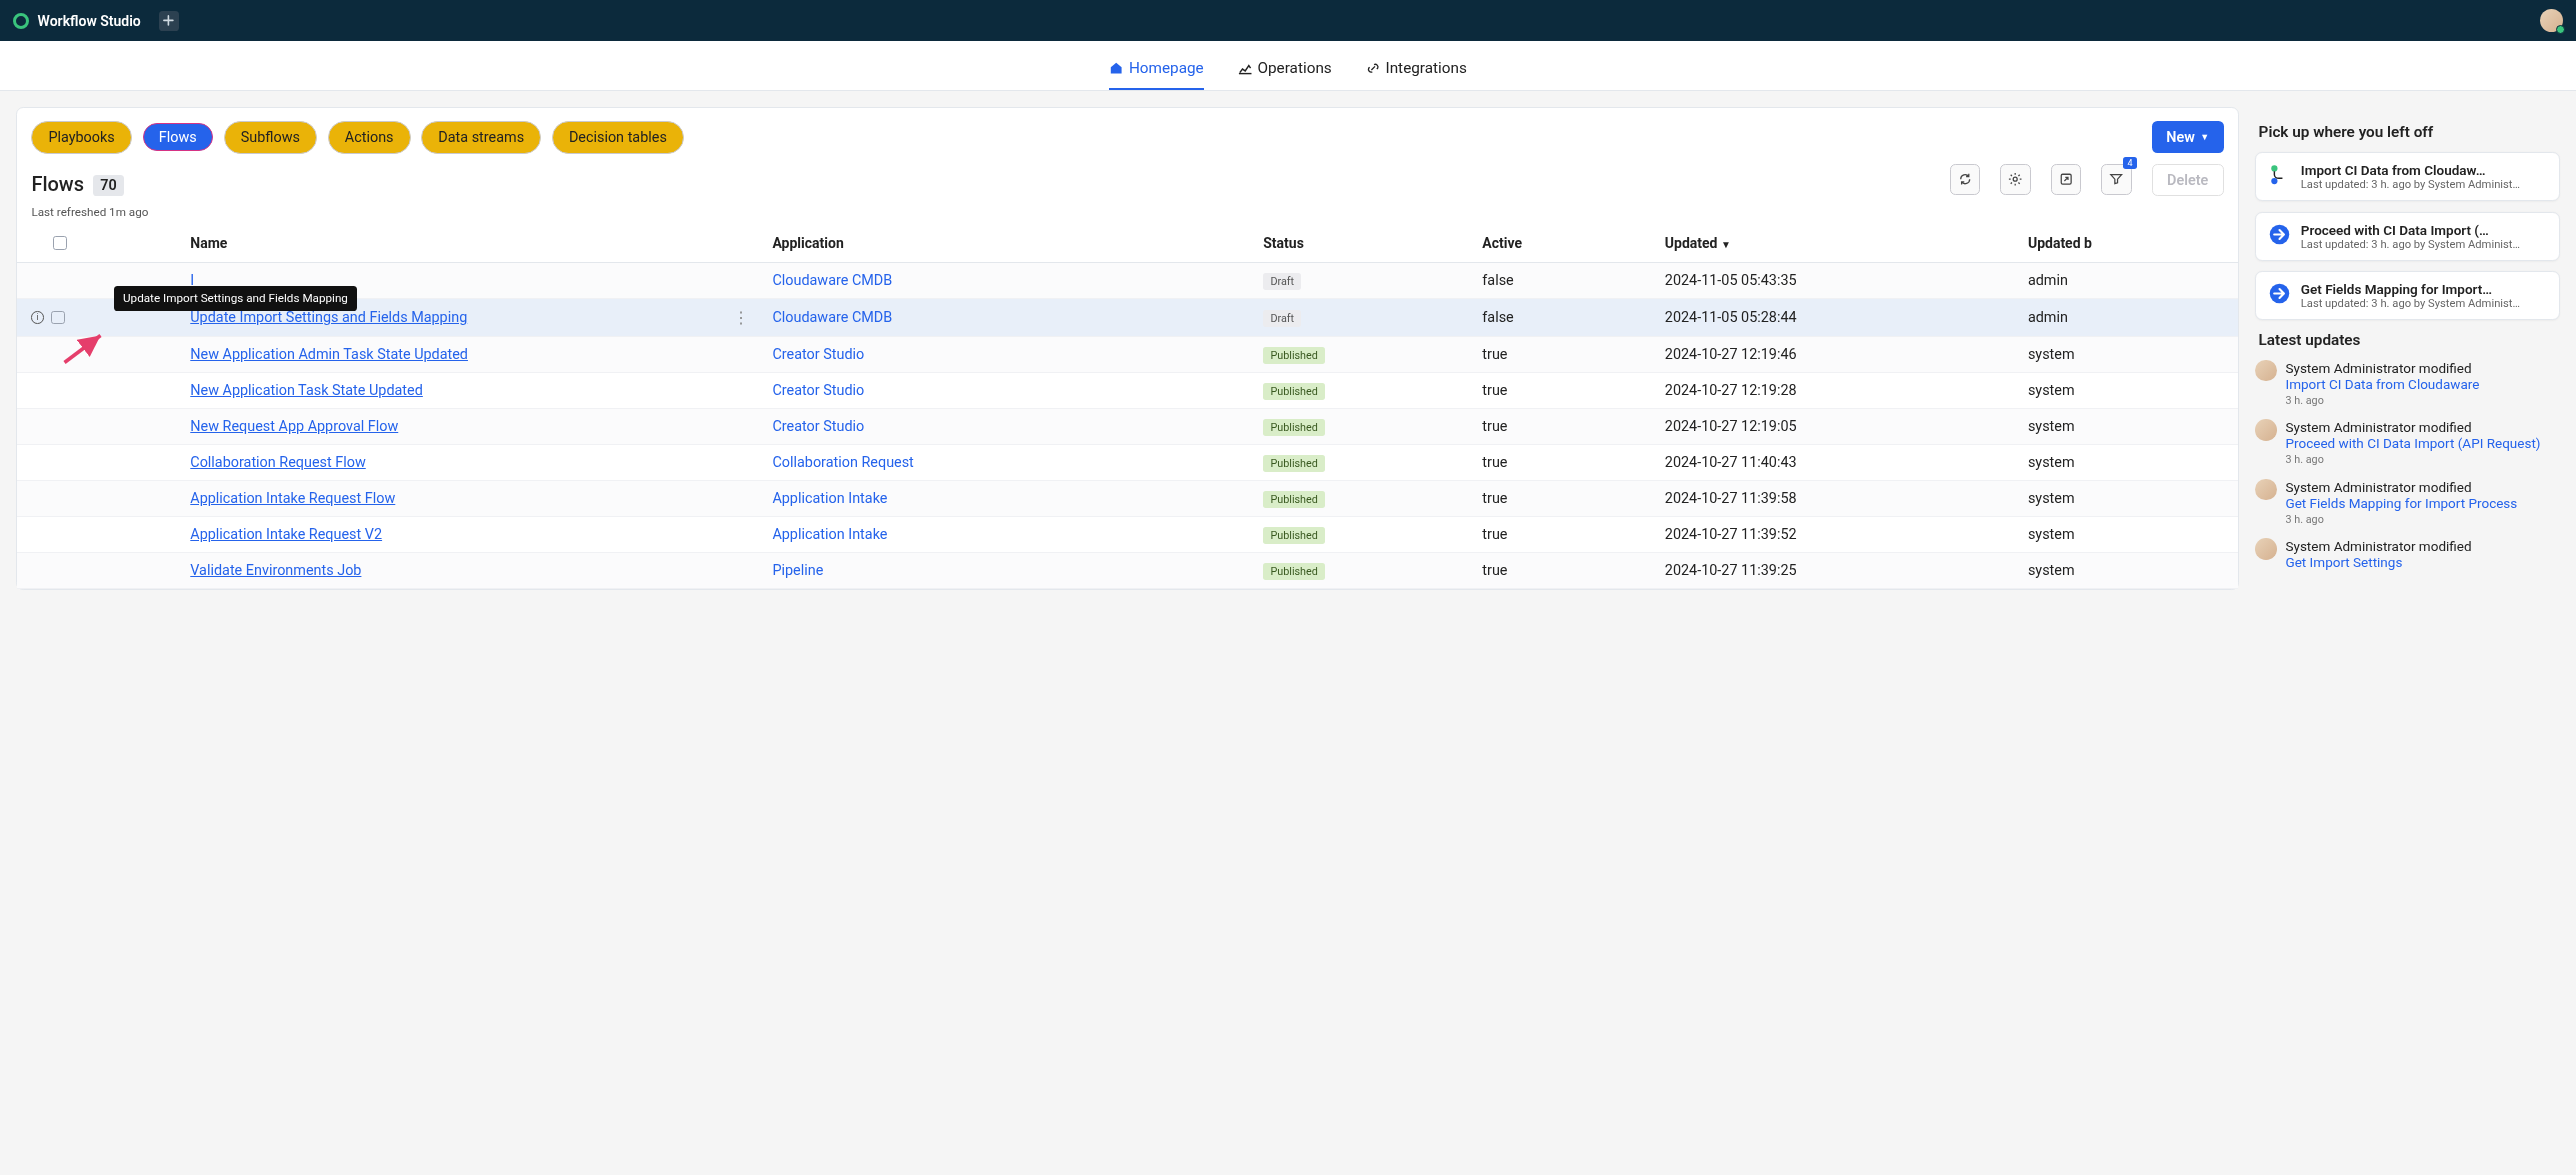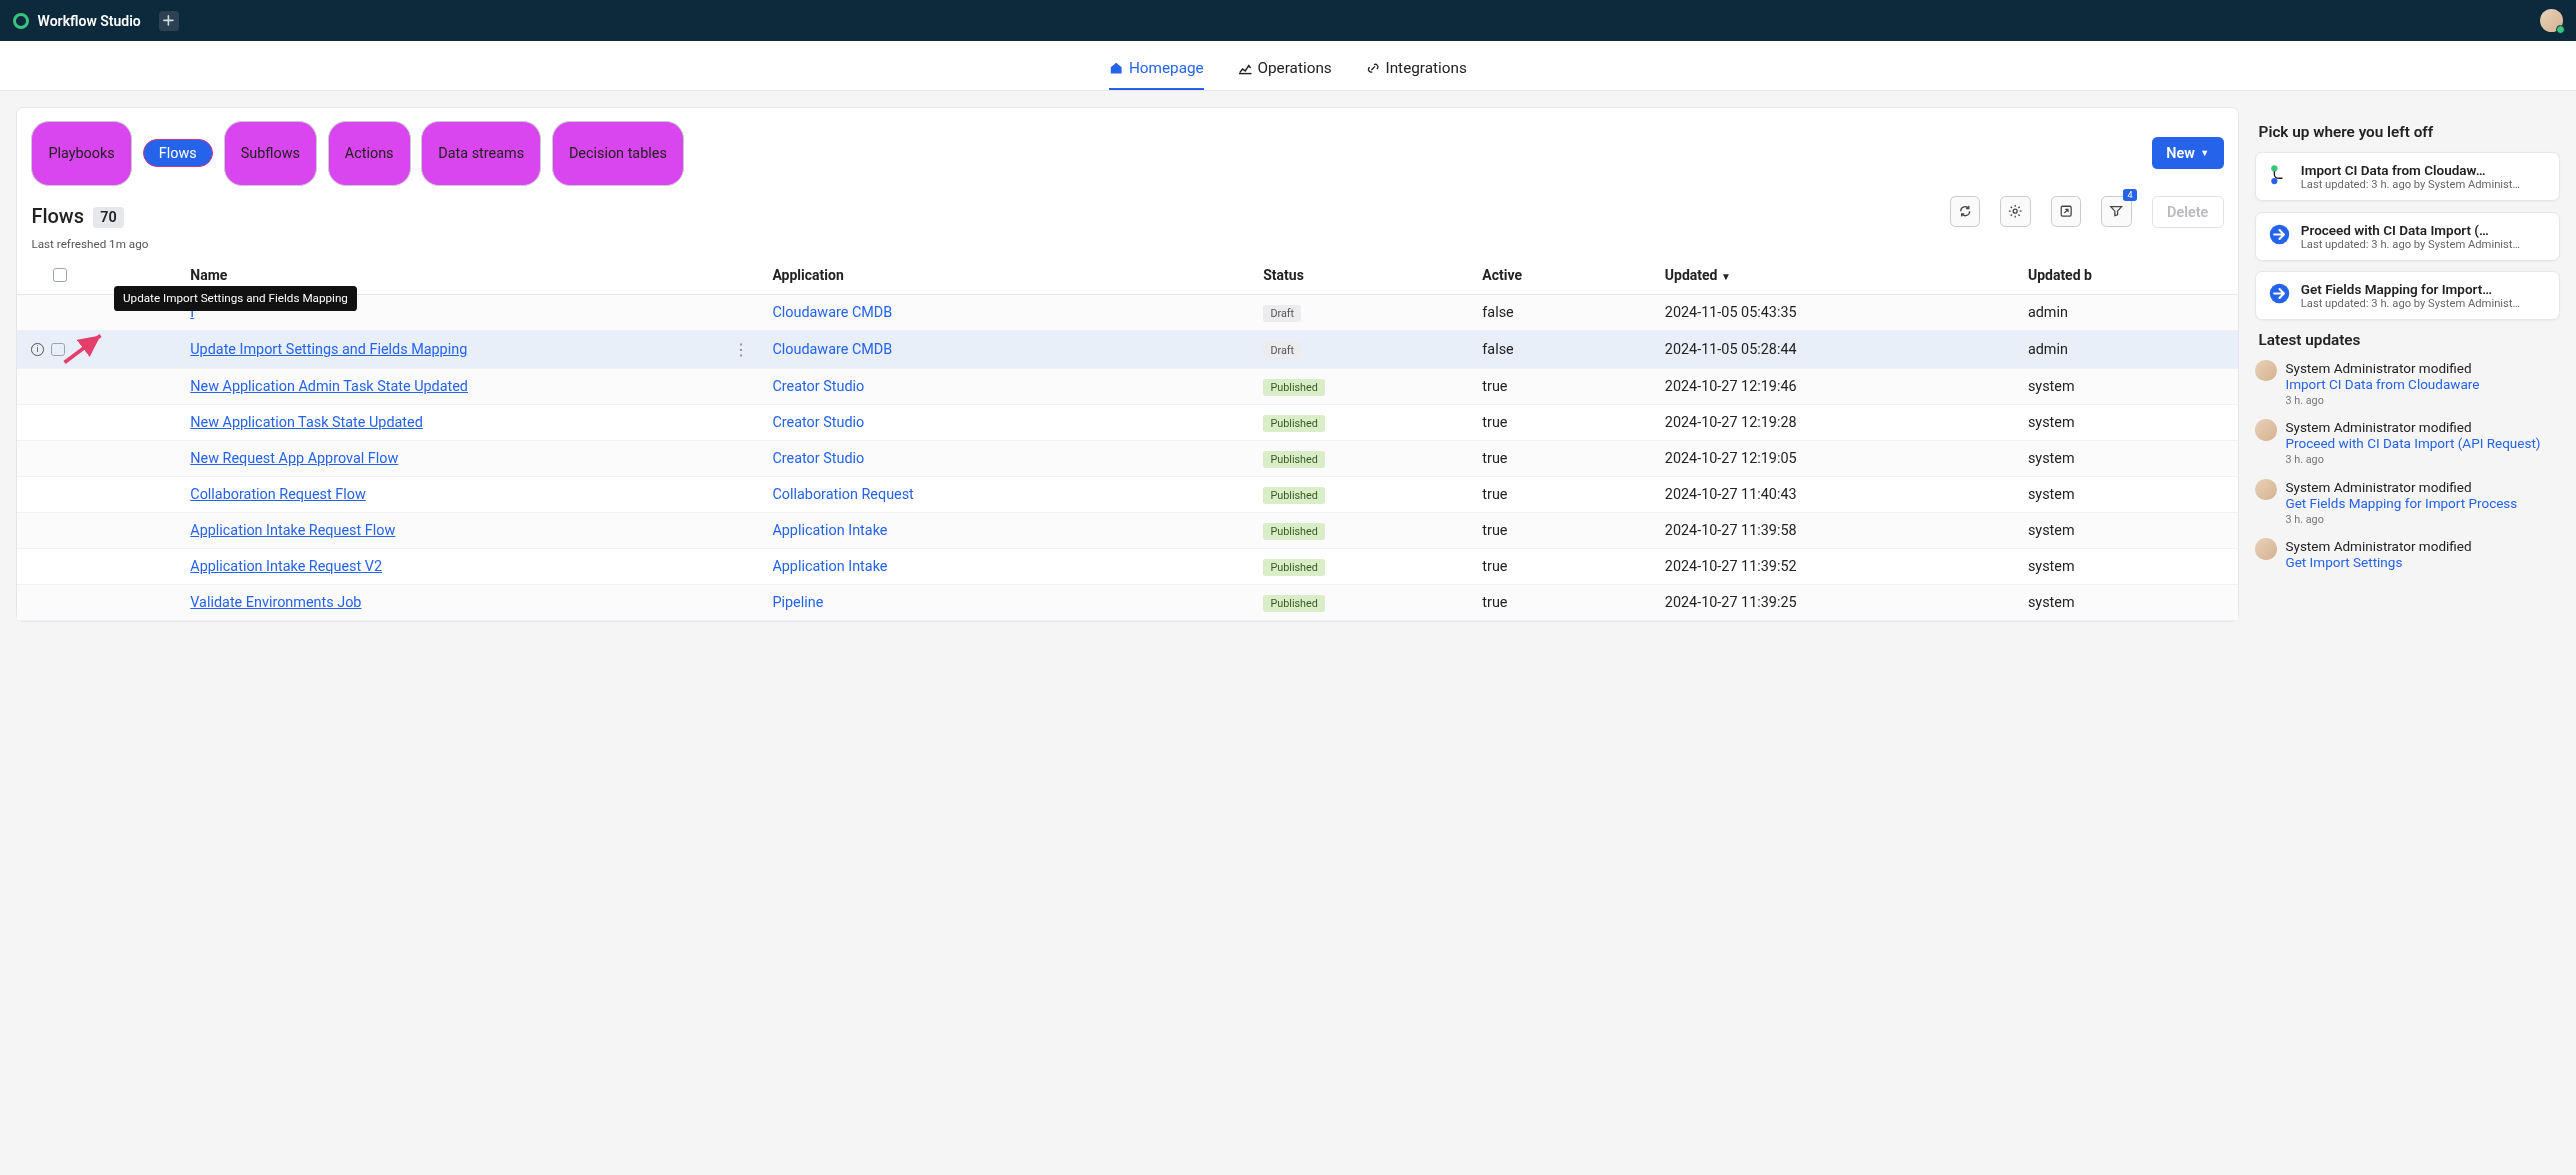--- a/index.html
+++ b/index.html
@@ -17,21 +17,21 @@
 .tabs-nav a { display:flex; align-items:center; gap:5.4px; font-size:15.3px; color:#222; text-decoration:none; padding-bottom:10.8px; border-bottom:2.7px solid transparent; }
 .tabs-nav a.active { color:#2563eb; border-bottom-color:#2563eb; }
 .tabs-nav .icon { width:14.4px; height:14.4px; display:inline-flex; }
 
 .page { display:flex; gap:16px; padding:16px; align-items:flex-start;}
 .panel { background:#fff; border:0.9px solid #e3e7ec; border-radius:7.2px; }
 .main { flex: 1 1 auto; min-width:0; padding:0; }
 .side { width:305px; flex:0 0 305px; padding:16px 0 16px 0; border:none; background:transparent;}
 
 .type-tabs { padding: 12.6px 14.4px 3.6px 14.4px; display:flex; align-items:center; }
-.pill { border:0.9px solid #c9c9cf; background:#d946ef; border-radius:18px; padding:23px 16px; font-size:14.4px; margin-right:10.8px; cursor:pointer;}
+.pill { border:0.9px solid #c9c9cf; background:#eab308; border-radius:18px; padding:7px 16px; font-size:14.4px; margin-right:10.8px; cursor:pointer;}
 .pill.active { background:#2563eb; border:1.8px solid #d63384; color:#fff; padding:4.5px 15.3px;}
 .type-tabs .right { margin-left:auto; display:flex; align-items:center; gap:0;}
 .new-btn { background:#2563eb; color:#fff; border:none; border-radius:5.4px; padding:7.2px 14.4px; font-size:14.4px; font-weight:600; display:flex; align-items:center; gap:5.4px; cursor:pointer;}
 .new-btn .caret{ font-size:9px;}
 
 .list-header { padding: 7.2px 14.4px 9px 14.4px; display:flex; align-items:flex-end;}
 .list-header h2 { font-size:20px; font-weight:500; margin-right:9px;}
 .count-tag { background:#e5e7eb; padding:1.8px 7.2px; border-radius:3.6px; font-size:14.4px; font-weight:600;}
 .refresh-text { font-size:11.7px; color:#555; padding:0 14.4px 5.4px 14.4px;}
 .list-header .actions { margin-left:auto; display:flex; gap:20px;}

